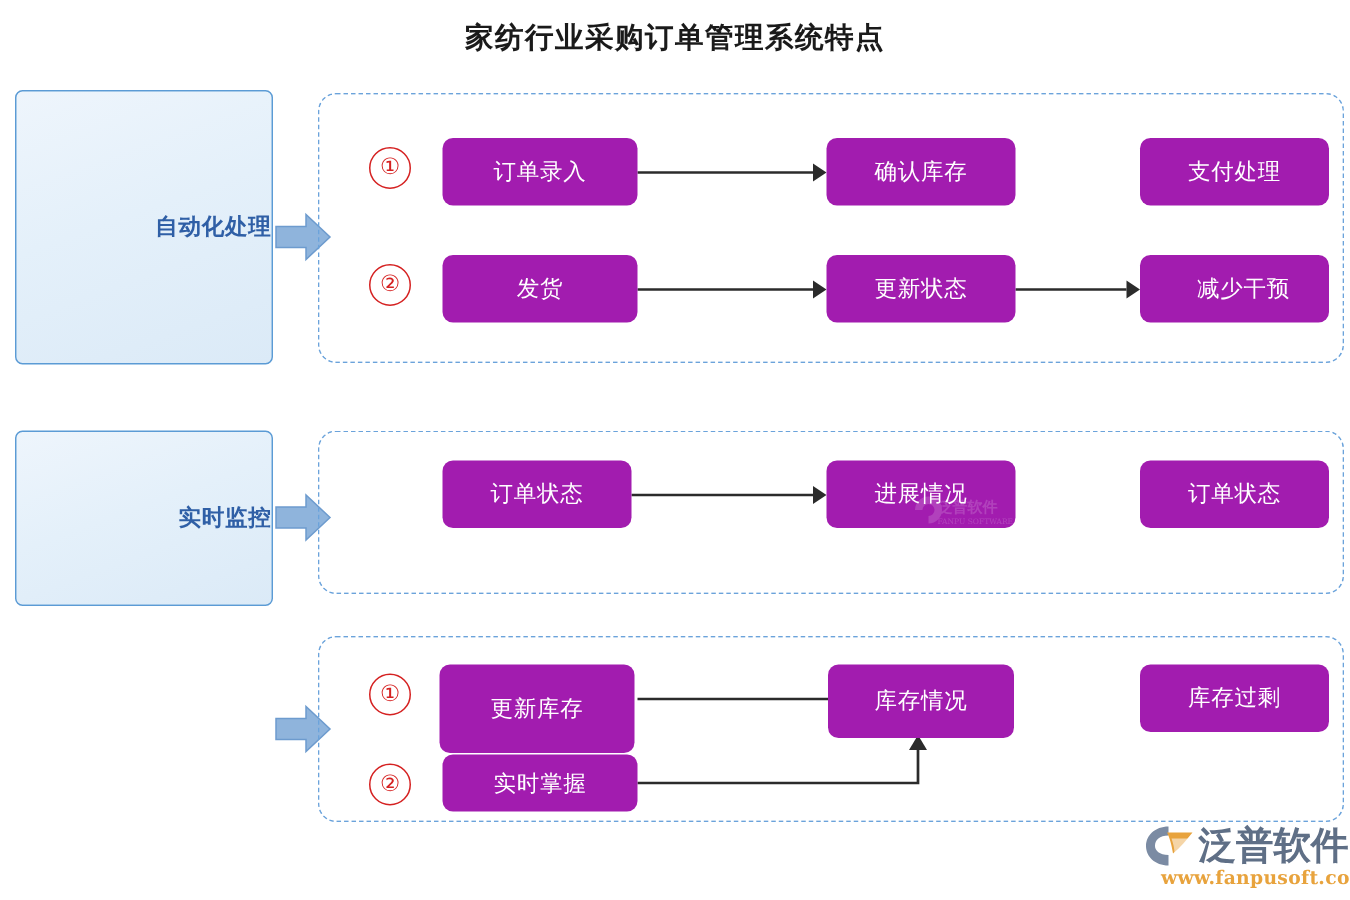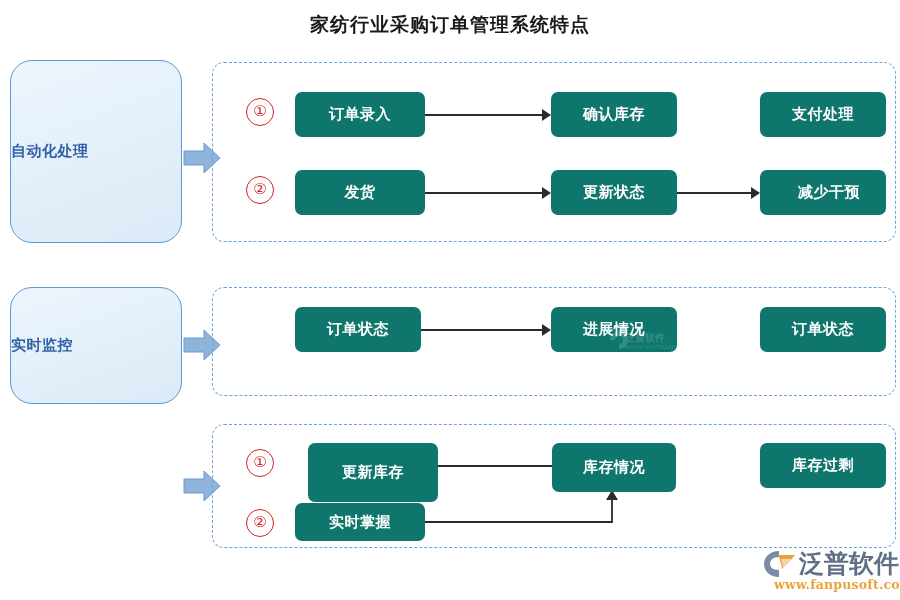--- a/index.html
+++ b/index.html
@@ -33,25 +33,25 @@
     font-weight: bold;
     color: #1a1a1a;
     letter-spacing: 1px;
   }
 
   
   .cat-card {
     position: absolute;
     box-sizing: border-box;
     border: 1.3px solid #5B9BD5;
-    border-radius: 22px;
+    border-radius: 5px;
     background: linear-gradient(160deg, #eef5fc 0%, #e4f0fa 45%, #dbeaf7 100%);
     display: flex;
     align-items: center;
-    justify-content: flex-start;
+    justify-content: flex-end;
     color: #2f5fa6;
     font-family: "DejaVu Serif", "Liberation Serif", serif;
     font-size: 15px;
     font-weight: bold;
     letter-spacing: 0.5px;
   }
 
   
   .fat-arrow {
     position: absolute;
@@ -80,26 +80,26 @@
     font-size: 15px;
     line-height: 24px;
     text-align: center;
     font-weight: normal;
   }
 
   
   .pbox {
     position: absolute;
     box-sizing: border-box;
-    background: #0f766e;
+    background: #a21caf;
     border-radius: 7px;
     color: #ffffff;
     font-family: "DejaVu Serif", "Liberation Serif", serif;
     font-size: 15px;
-    font-weight: bold;
+    font-weight: normal;
     display: flex;
     align-items: center;
     justify-content: center;
     letter-spacing: 0.5px;
     z-index: 3;
   }
 
   
   .conn {
     position: absolute;
@@ -244,21 +244,21 @@
 
 
   <svg class="fat-arrow" style="left:182px; top:466px;" viewBox="0 0 40 40">
     <path d="M2,13 L22,13 L22,5 L38,20 L22,35 L22,27 L2,27 Z" fill="#8FB4DC" stroke="#6d9bce" stroke-width="1"></path>
   </svg>
 
   <div class="dashed-box" style="left:212px; top:424px; width:684px; height:124px;"></div>
 
   <div class="circ-num" style="left:246px; top:449px;">①</div>
 
-  <div class="pbox" style="left:308px; top:443px; width:130px; height:59px;">
+  <div class="pbox" style="left:293px; top:443px; width:130px; height:59px;">
     <span>更新库存</span>
   </div>
 
   <svg class="conn" style="left:425px; top:451px; width:128px; height:30px;">
     <line x1="0" y1="15" x2="128" y2="15" stroke="#2b2b2b" stroke-width="1.8"></line>
   </svg>
 
   <div class="pbox" style="left:552px; top:443px; width:124px; height:49px;">
     <span>库存情况</span>
   </div>

